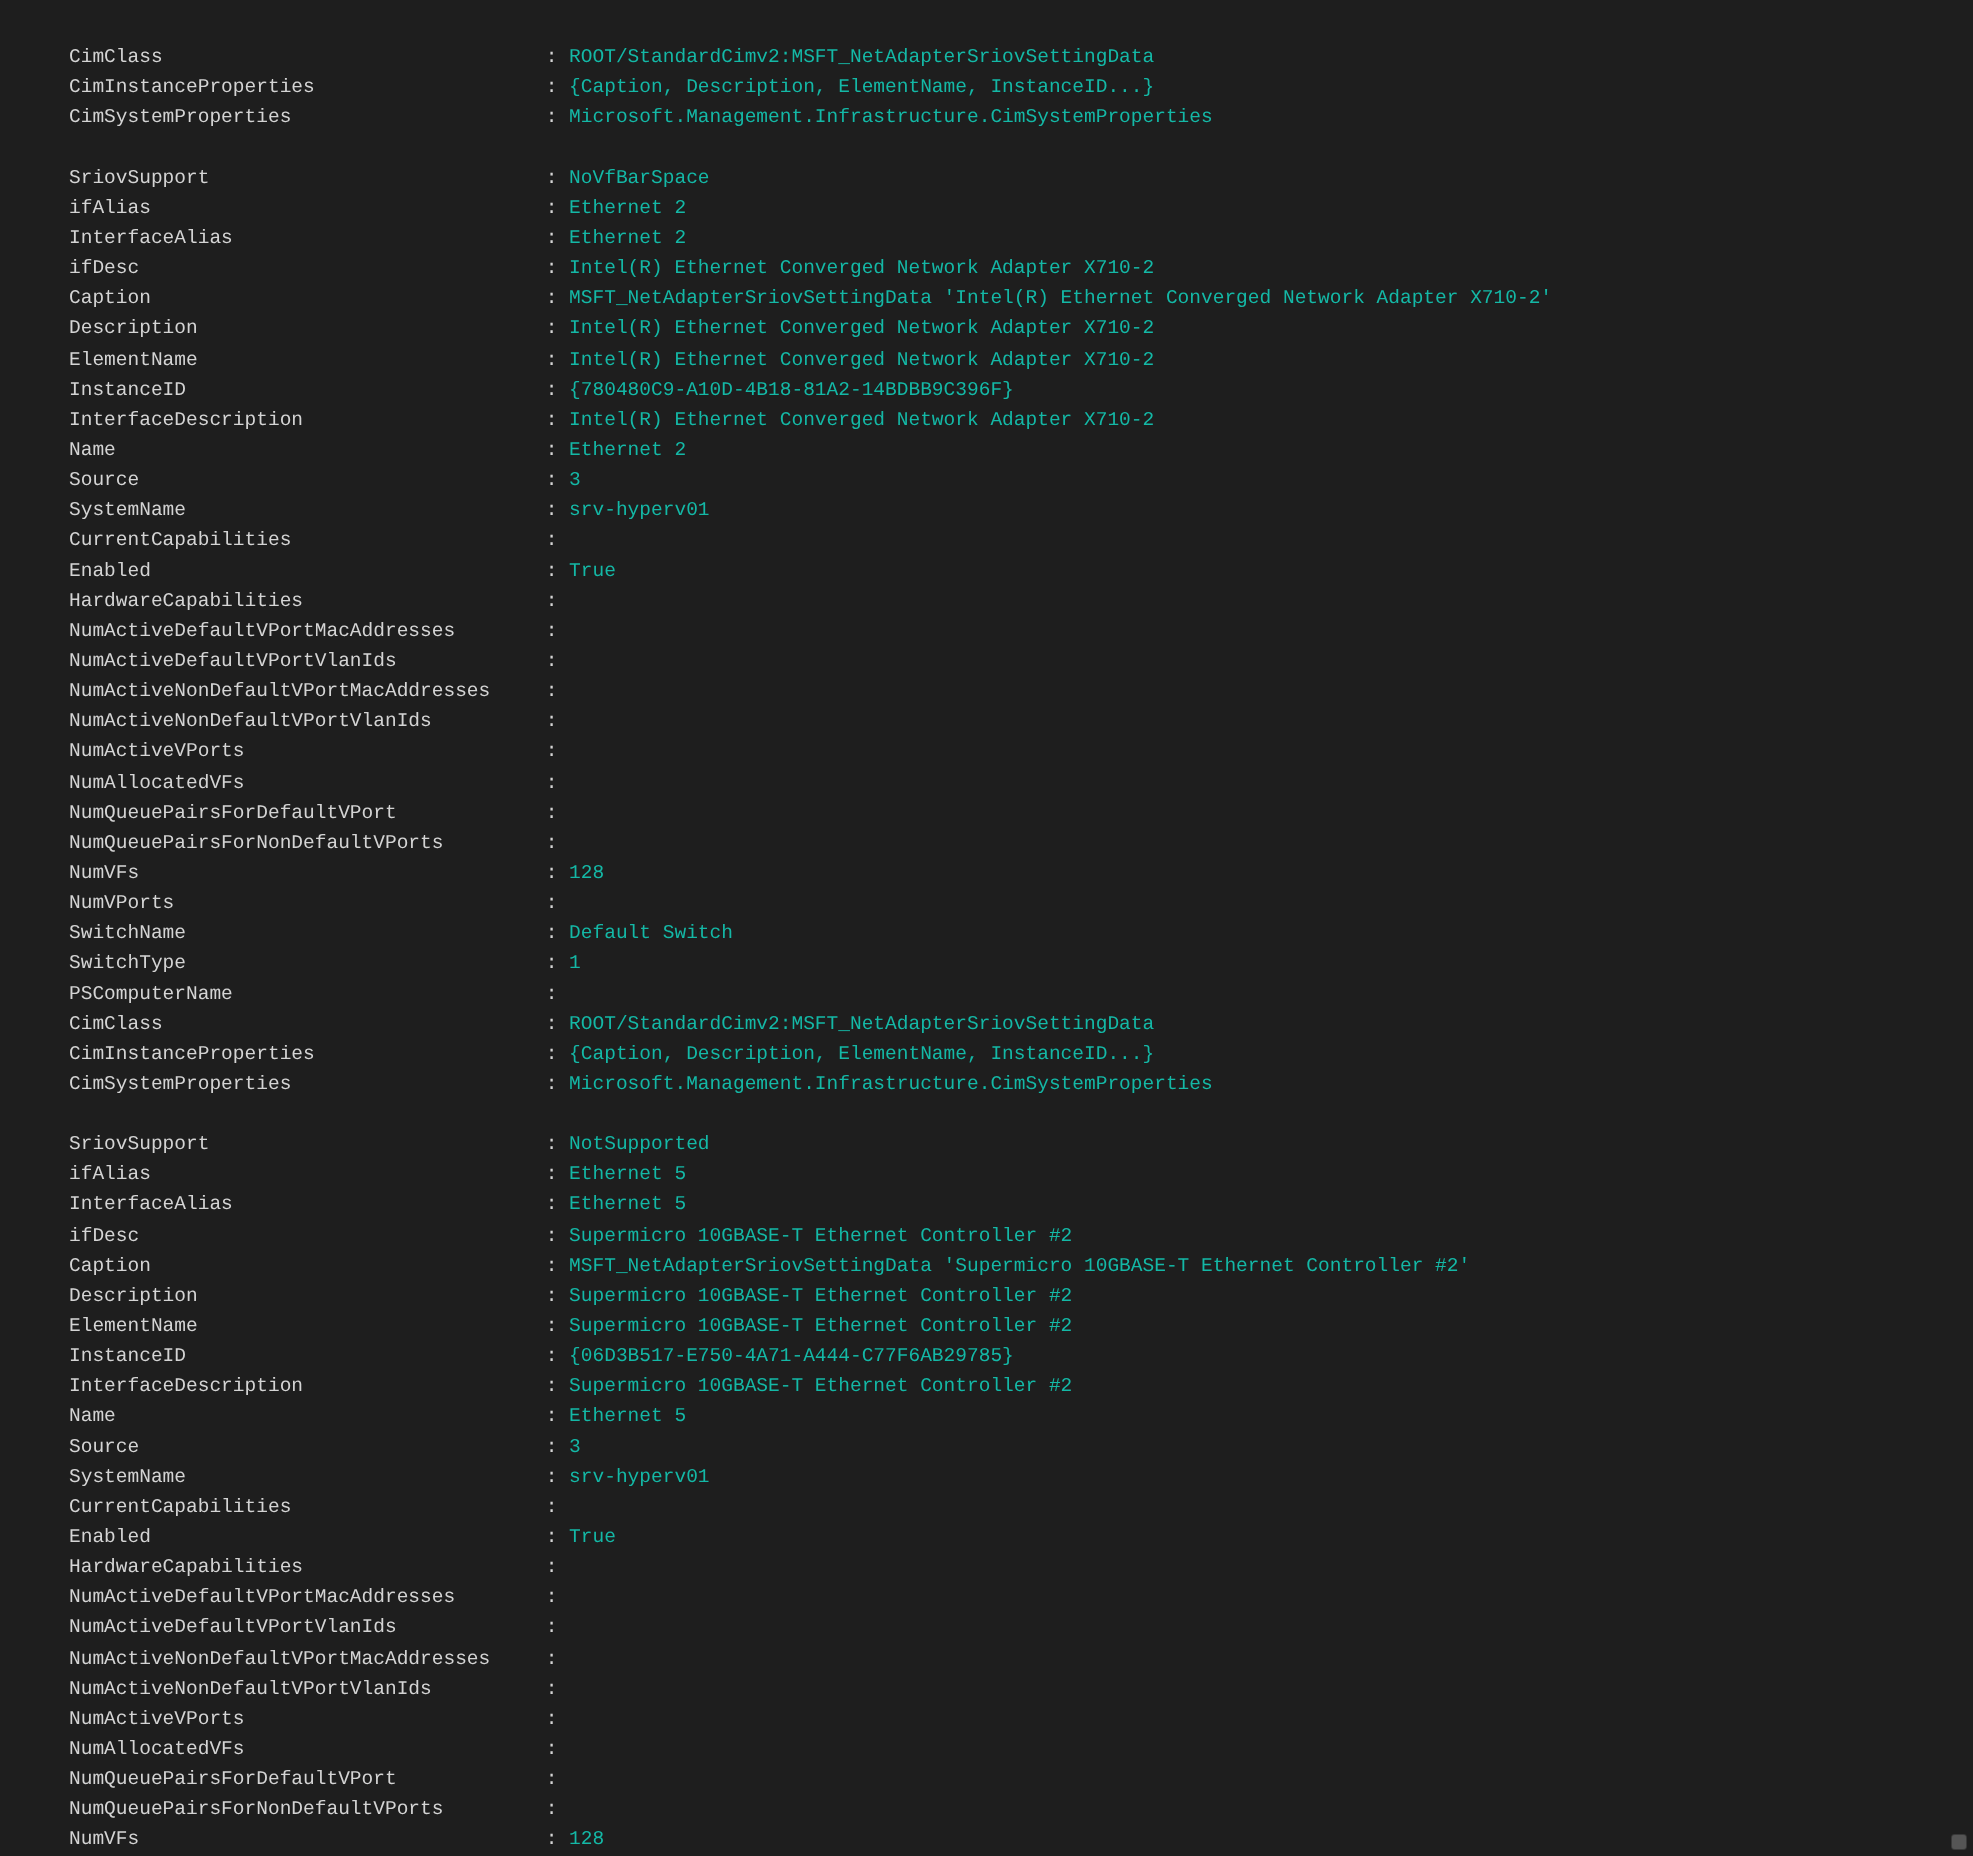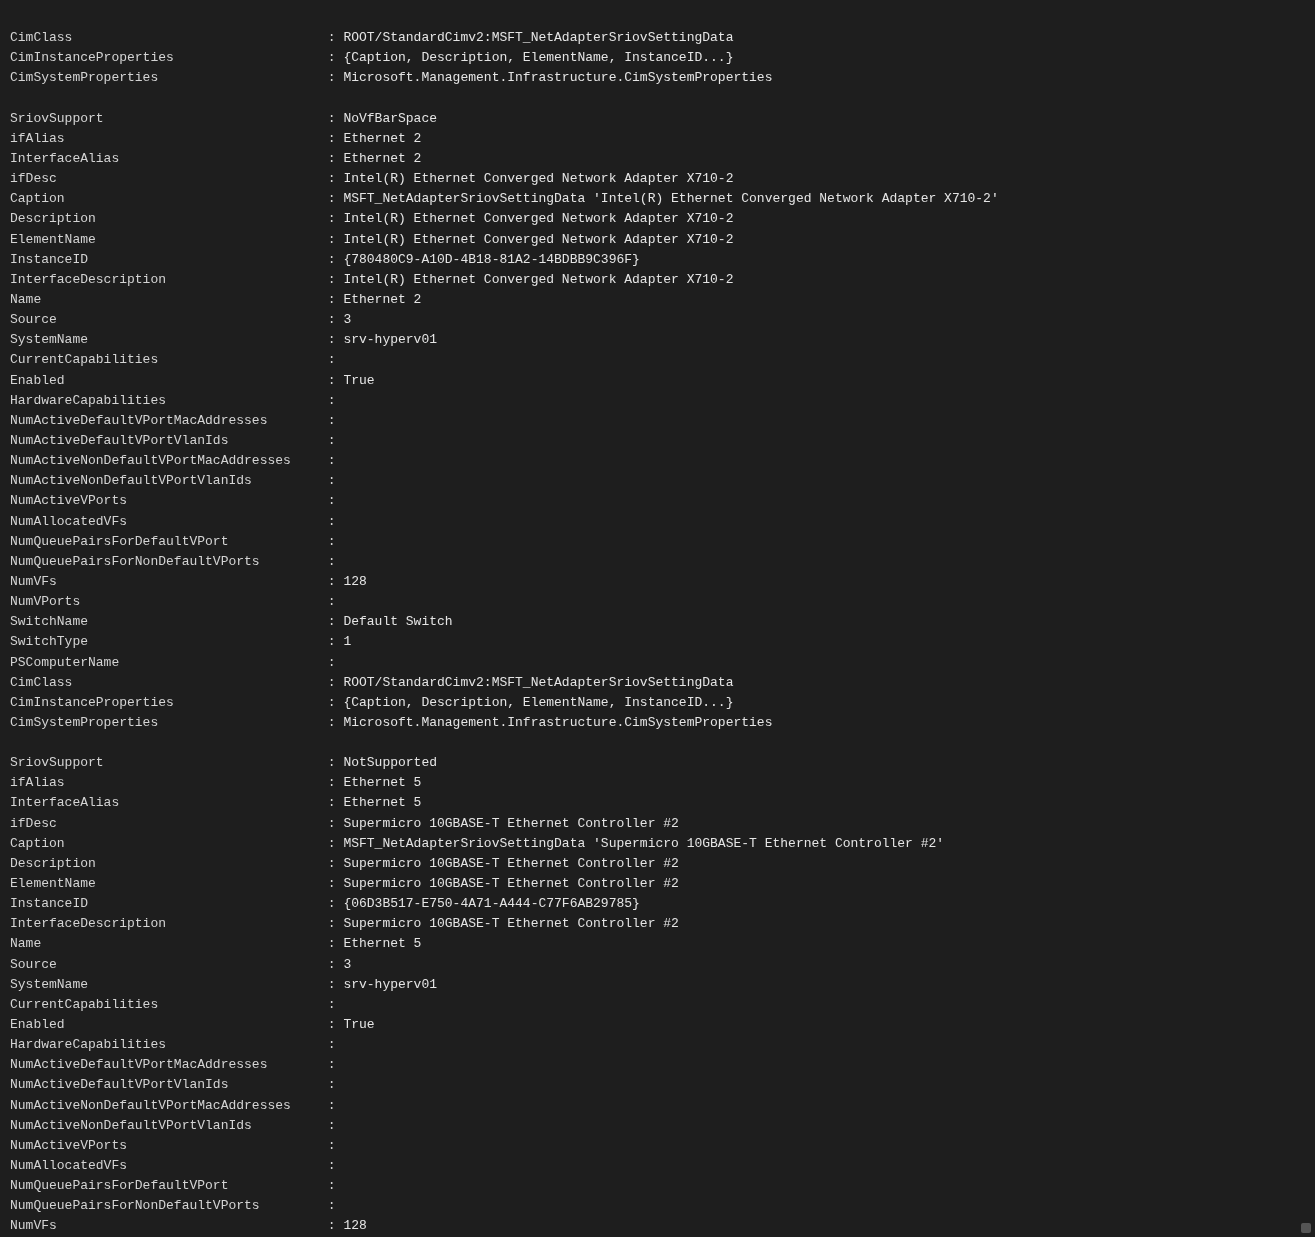--- a/index.html
+++ b/index.html
@@ -25,30 +25,31 @@
     }
 
     .line {
       display: flex;
     }
 
     .key {
       color: #d4d4d4;
       min-width: 310px;
       flex-shrink: 0;
+      margin-left: 36px;
     }
 
     .separator {
       color: #d4d4d4;
       min-width: 20px;
       flex-shrink: 0;
     }
 
     .value {
-      color: #e5e5e5;
+      color: #14b8a6;
       text-align: center;
     }
 
     .empty-line {
       height: 1.55em;
     }
 
     .scrollbar-placeholder {
       position: fixed;
       bottom: 4px;

